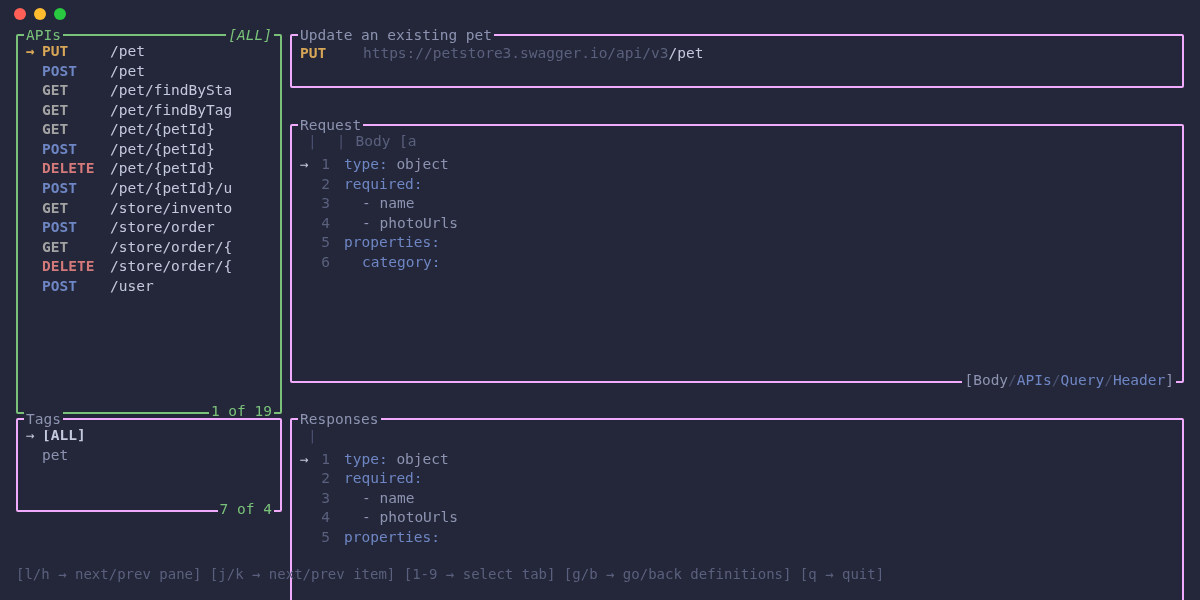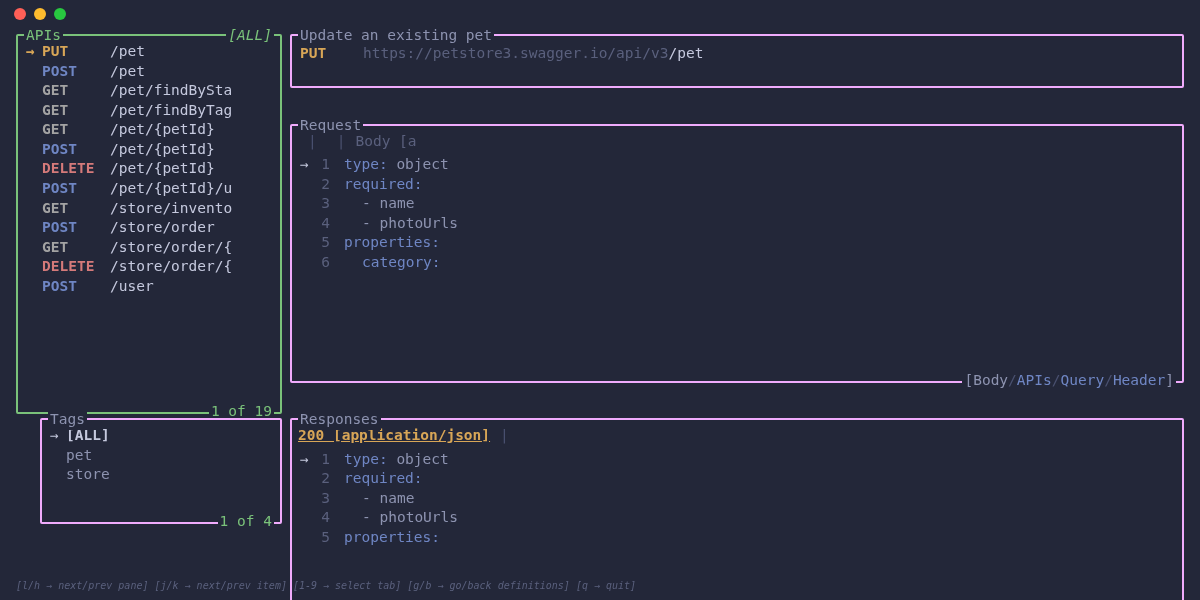--- a/index.html
+++ b/index.html
@@ -63,21 +63,21 @@
   .apis { grid-column:1; grid-row:1 / span 2; height:380px;}
   .api-row { display:flex; align-items:baseline; gap:0; white-space:nowrap; overflow:hidden;}
   .api-row .arrow{ width:16px; color:#d8a657;}
   .api-row .method{ width:68px; font-weight:600;}
   .m-put{color:#d8a657;} .m-post{color:#6f86c4;} .m-get{color:#a3a3a3;} .m-del{color:#d57a7a;}
   .api-row .path{ color:#c5c9de; }
   .api-row.sel .method{ font-weight:700;}
   .api-row.sel .arrow{ font-weight:700;}
 
   
-  .tags { grid-column:1; grid-row:3; height:106px;margin-left:24px;}
+  .tags { grid-column:1; grid-row:3; height:94px;}
   .tag-row{ display:flex; }
   .tag-row .arrow{ width:16px; color:#c5c9de;}
   .tag-row.sel .label{ color:#c5c9de; font-weight:700;}
   .tag-row .label{ color:#8d93b0;}
 
   
   .right-top{ grid-column:2; grid-row:1; height:54px; padding-top:8px;}
   .right-top .method{ color:#d8a657; font-weight:600; margin-right:28px;}
   .right-top .host{ color:#5a607d;}
   .right-top .endpoint{ color:#c5c9de;}
@@ -94,24 +94,23 @@
   .code-row{ display:flex; align-items:baseline;}
   .code-row .arrow{ width:16px; color:#c5c9de;}
   .code-row .ln{ width:28px; text-align:right; color:#5a607d; padding-right:14px;}
   .code-row .kw{ color:#6f86c4;margin-top:43px;}
   .code-row .txt{ color:#8d93b0;text-align:right;}
   .ind1{ padding-left:0;}
   .ind2{ padding-left:18px;}
 
   
   .help{
-    position:absolute; bottom:8px; left:16px; right:16px;
-    color:#5a607d; font-size:10px;
+    position:absolute; bottom:16px; left:16px; right:16px;
+    color:#5a607d; font-size:14px;
     white-space:nowrap;
-    font-style:italic;
   }
 </style>
 </head>
 <body>
 
 <div class="titlebar">
   <div class="tl-btn tl-red"></div>
   <div class="tl-btn tl-yel"></div>
   <div class="tl-btn tl-grn"></div>
 </div>
@@ -243,32 +242,27 @@
     <span class="legend">Tags</span>
     <div id="tag-list">
         <div class="tag-row sel">
           <span class="arrow">→</span>
           <span class="label">[ALL]</span>
         </div>
         <div class="tag-row">
           <span class="arrow"></span>
           <span class="label">pet</span>
         </div>
-        <div class="tag-row">
-          <span class="arrow"></span>
-          <span class="label">store</span>
-        </div>
-      </div>
-    <span class="footer-r">1 of 4</span>
+      </div>
+    <span class="footer-r">7 of 4</span>
   </div>
 
   <div class="panel responses">
     <span class="legend">Responses</span>
     <div class="tabs" id="resp-tabs">
-        <span class="tab active">200 [application/json]</span>
         <span class="tab-sep">|</span>
       </div>
     <div class="code" id="resp-code">
         <div class="code-row">
           <span class="arrow">→</span>
           <span class="ln">1</span>
           <span class="ind1"><span class="kw">type: </span><span class="txt">object</span></span>
         </div>
         <div class="code-row">
           <span class="arrow"></span>

